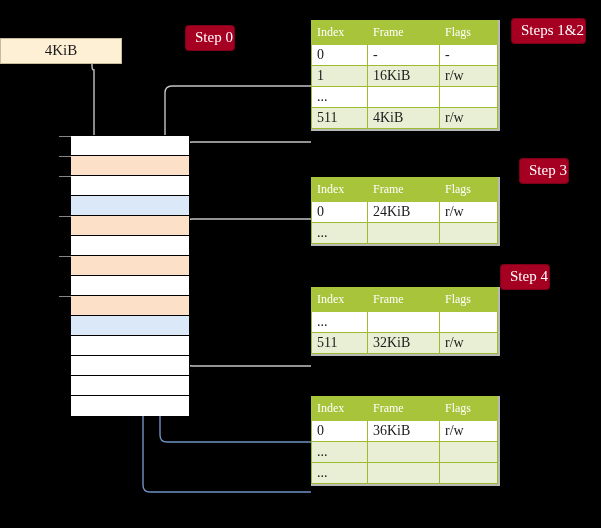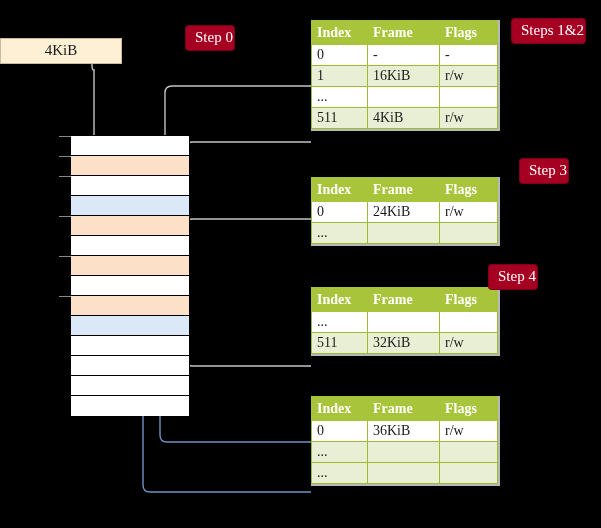--- a/index.html
+++ b/index.html
@@ -83,22 +83,22 @@
     text-align: left;
     font-weight: normal;
     height: 18px;
     box-sizing: border-box;
     overflow: hidden;
     white-space: nowrap;
   }
   .pt thead th {
     background: #a8c43a;
     color: #ffffff;
-    font-weight: bold;
-    font-size: 14px;
+    font-weight: normal;
+    font-size: 12px;
     border: 1px solid #a8c43a;
     height: 24px;
   }
   .pt tr.alt td { background: #e9efd4; }
   .pt tr.plain td { background: #ffffff; }
   .pt td.hl { background: #fbf8a5; }
   .col-index { width: 56px; }
   .col-frame { width: 72px; margin-left: 28px; }
   .col-flags { width: 58px; }
 
@@ -275,16 +275,16 @@
             <td class="col-flags"></td>
           </tr>
         </tbody>
       </table>
     </div>
 
   <div id="badges-host">
       <div class="step-badge" style="left: 186px; top: 26px;">Step 0</div>
       <div class="step-badge" style="left: 512px; top: 19px;">Steps 1&amp;2</div>
       <div class="step-badge" style="left: 520px; top: 159px;">Step 3</div>
-      <div class="step-badge" style="left: 489px; top: 265px;">Step 4</div>
+      <div class="step-badge" style="left: 501px; top: 265px;">Step 4</div>
     </div>
 
 </div>
 
 </body></html>

